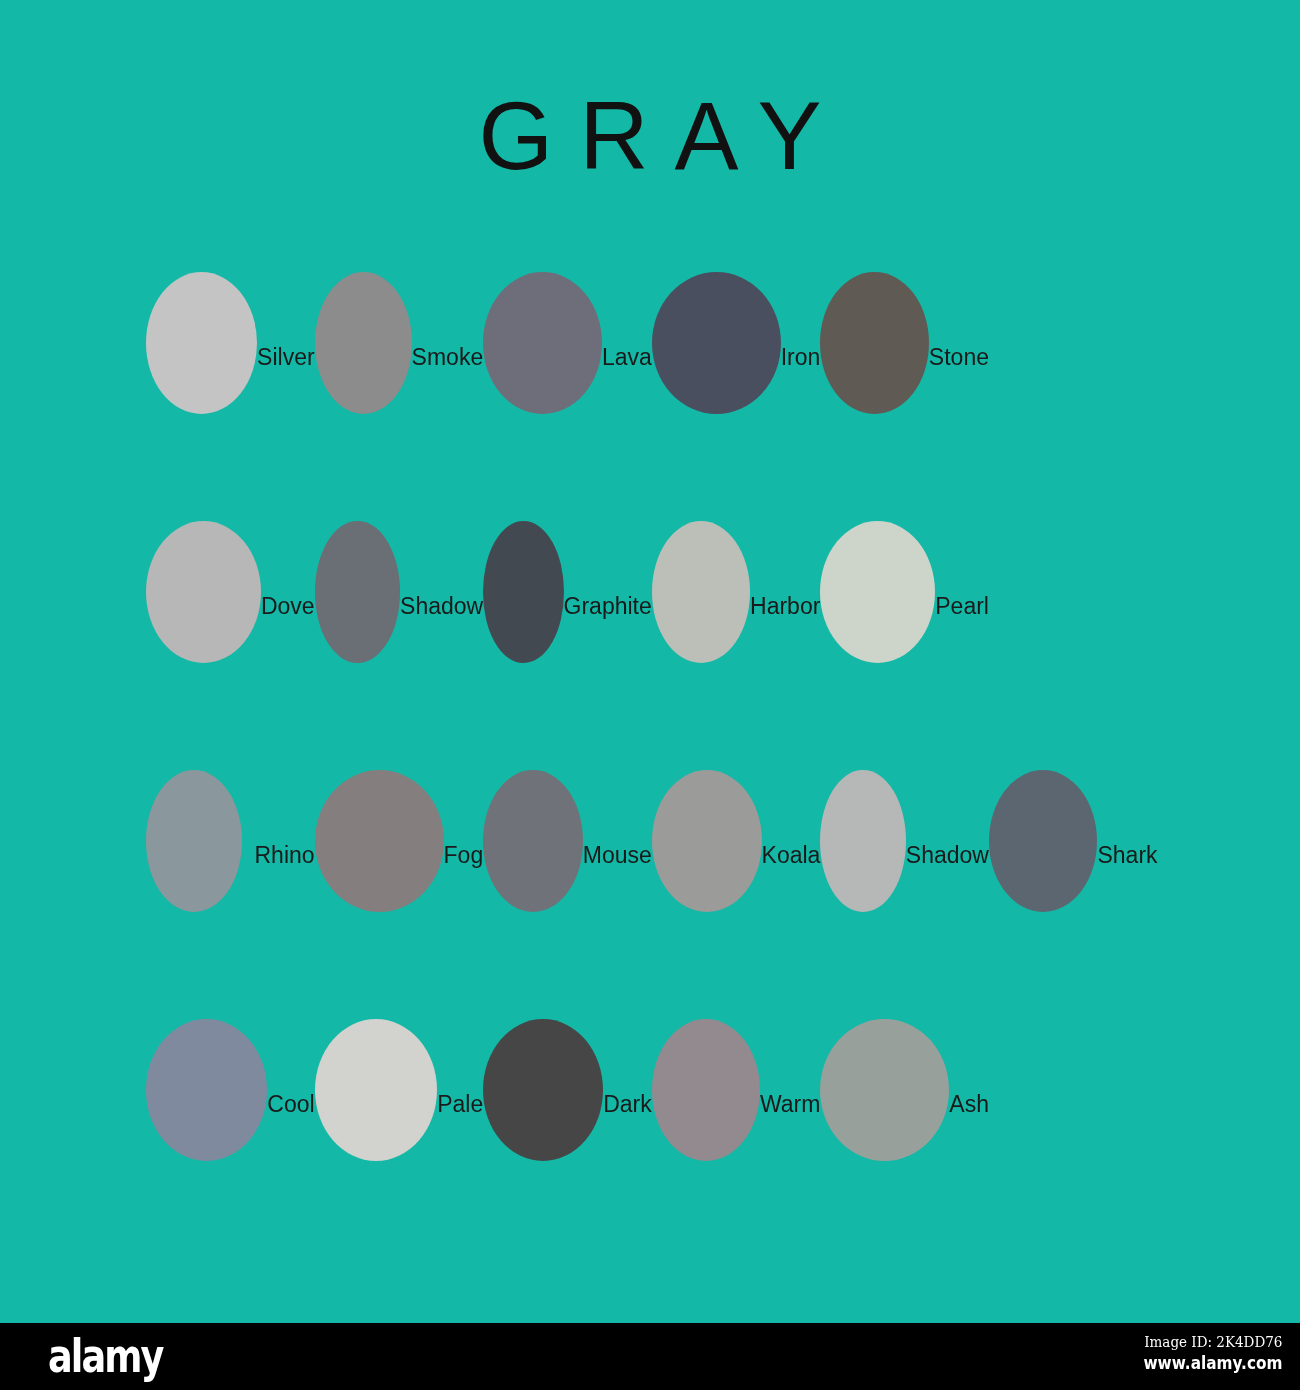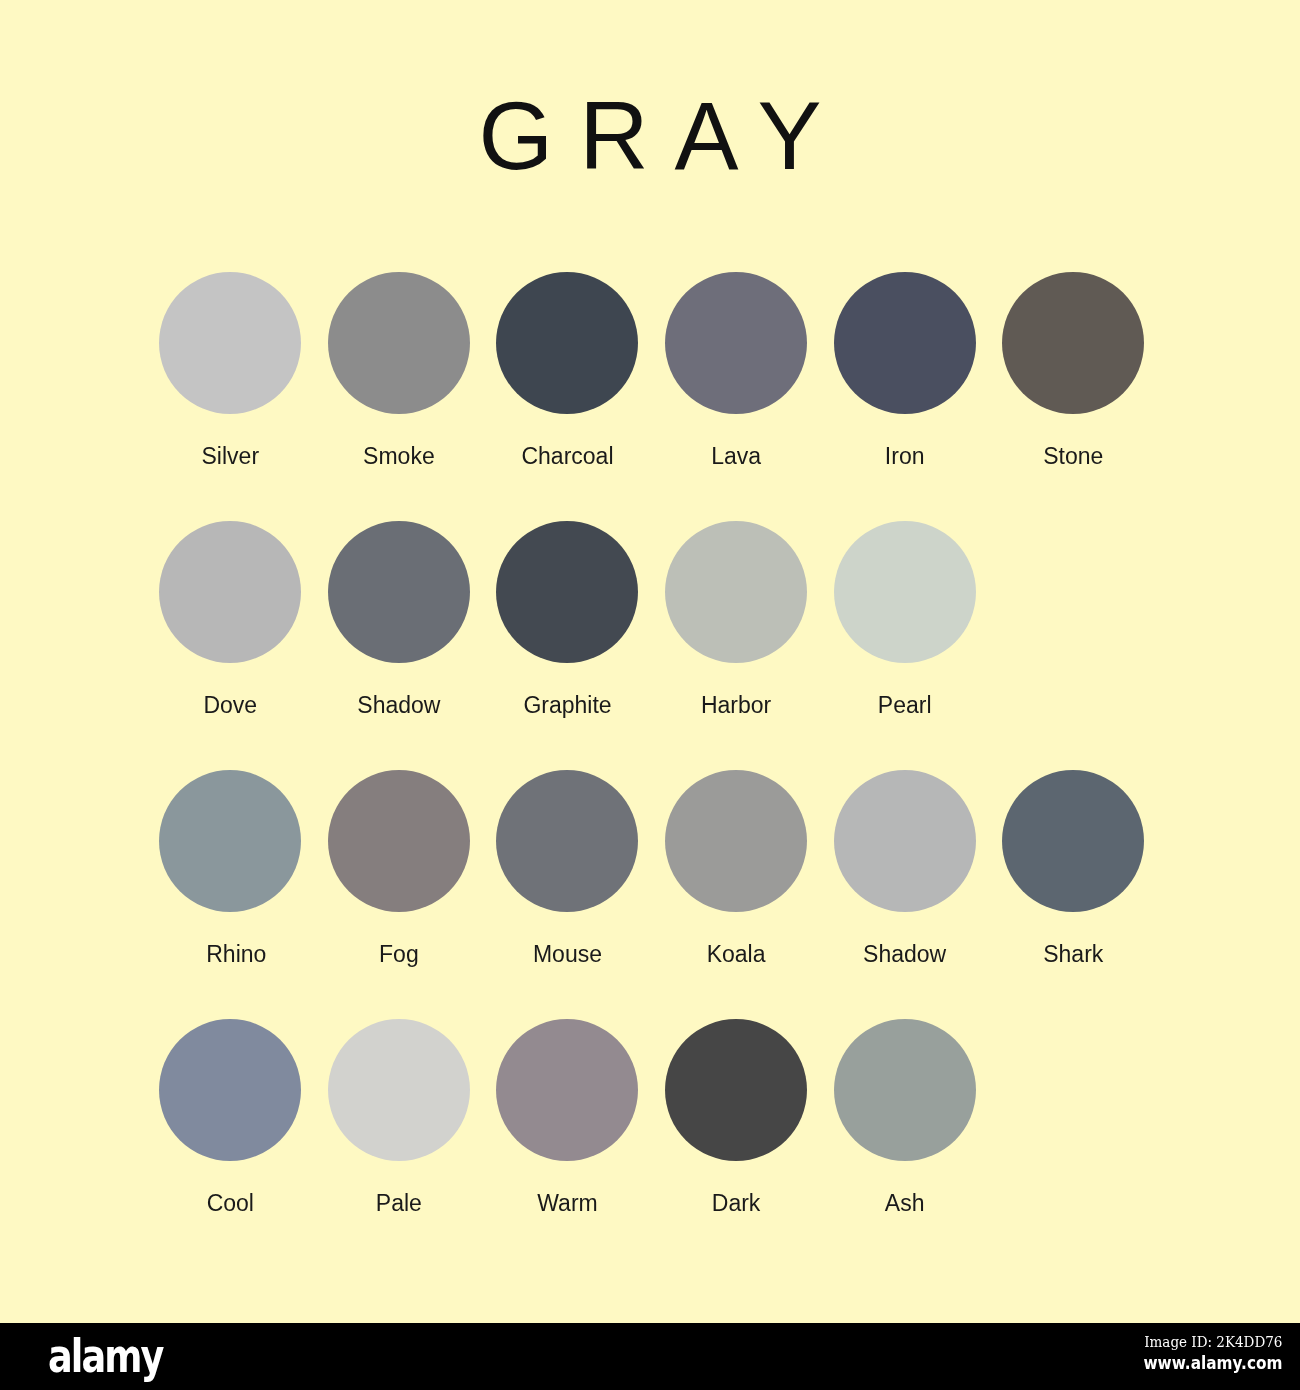--- a/index.html
+++ b/index.html
@@ -52,21 +52,21 @@
     display: flex;
     flex-direction: row;
     justify-content: flex-start;
     align-items: flex-start;
     height: 249px;
   }
 
   .swatch-cell {
     width: 168.6px;
     display: flex;
-    flex-direction: column;
+    flex-direction: row;
     align-items: center;
   }
 
   .swatch-circle {
     width: 142px;
     height: 142px;
     border-radius: 50%;
     background: #cccccc;
   }
 
@@ -126,39 +126,35 @@
     font-weight: 700;
     color: #ffffff;
     line-height: 1.4;
     transform: scaleX(0.9);
     transform-origin: right top;
   }
 </style>
 </head>
 <body>
 
-<div id="poster" style="background: #fef9c3;">
+<div id="poster" style="background: #14b8a6;">
 
   <div id="palette-title" style="color: rgb(17, 17, 17);">GRAY</div>
 
   <div id="swatch-grid">
       <div class="swatch-row">
         <div class="swatch-cell">
           <div class="swatch-circle" style="background: rgb(196, 196, 196);"></div>
           <div class="swatch-label" style="color: rgb(26, 26, 26);">Silver</div>
         </div>
         <div class="swatch-cell">
           <div class="swatch-circle" style="background: rgb(140, 140, 140);"></div>
           <div class="swatch-label" style="color: rgb(26, 26, 26);">Smoke</div>
         </div>
         <div class="swatch-cell">
-          <div class="swatch-circle" style="background: rgb(62, 70, 80);"></div>
-          <div class="swatch-label" style="color: rgb(26, 26, 26);">Charcoal</div>
-        </div>
-        <div class="swatch-cell">
           <div class="swatch-circle" style="background: rgb(110, 110, 122);"></div>
           <div class="swatch-label" style="color: rgb(26, 26, 26); text-align: right;">Lava</div>
         </div>
         <div class="swatch-cell">
           <div class="swatch-circle" style="background: rgb(74, 79, 96);"></div>
           <div class="swatch-label" style="color: rgb(26, 26, 26);">Iron</div>
         </div>
         <div class="swatch-cell">
           <div class="swatch-circle" style="background: rgb(96, 90, 84);"></div>
           <div class="swatch-label" style="color: rgb(26, 26, 26);">Stone</div>
@@ -215,26 +211,26 @@
       <div class="swatch-row">
         <div class="swatch-cell">
           <div class="swatch-circle" style="background: rgb(128, 138, 158);"></div>
           <div class="swatch-label" style="color: rgb(26, 26, 26);">Cool</div>
         </div>
         <div class="swatch-cell">
           <div class="swatch-circle" style="background: rgb(210, 210, 206);"></div>
           <div class="swatch-label" style="color: rgb(26, 26, 26);">Pale</div>
         </div>
         <div class="swatch-cell">
+          <div class="swatch-circle" style="background: rgb(70, 70, 70);"></div>
+          <div class="swatch-label" style="color: rgb(26, 26, 26);">Dark</div>
+        </div>
+        <div class="swatch-cell">
           <div class="swatch-circle" style="background: rgb(147, 138, 144);"></div>
           <div class="swatch-label" style="color: rgb(26, 26, 26);">Warm</div>
-        </div>
-        <div class="swatch-cell">
-          <div class="swatch-circle" style="background: rgb(70, 70, 70);"></div>
-          <div class="swatch-label" style="color: rgb(26, 26, 26);">Dark</div>
         </div>
         <div class="swatch-cell">
           <div class="swatch-circle" style="background: rgb(152, 160, 156);"></div>
           <div class="swatch-label" style="color: rgb(26, 26, 26);">Ash</div>
         </div>
       </div>
     </div>
 
 </div>
 

